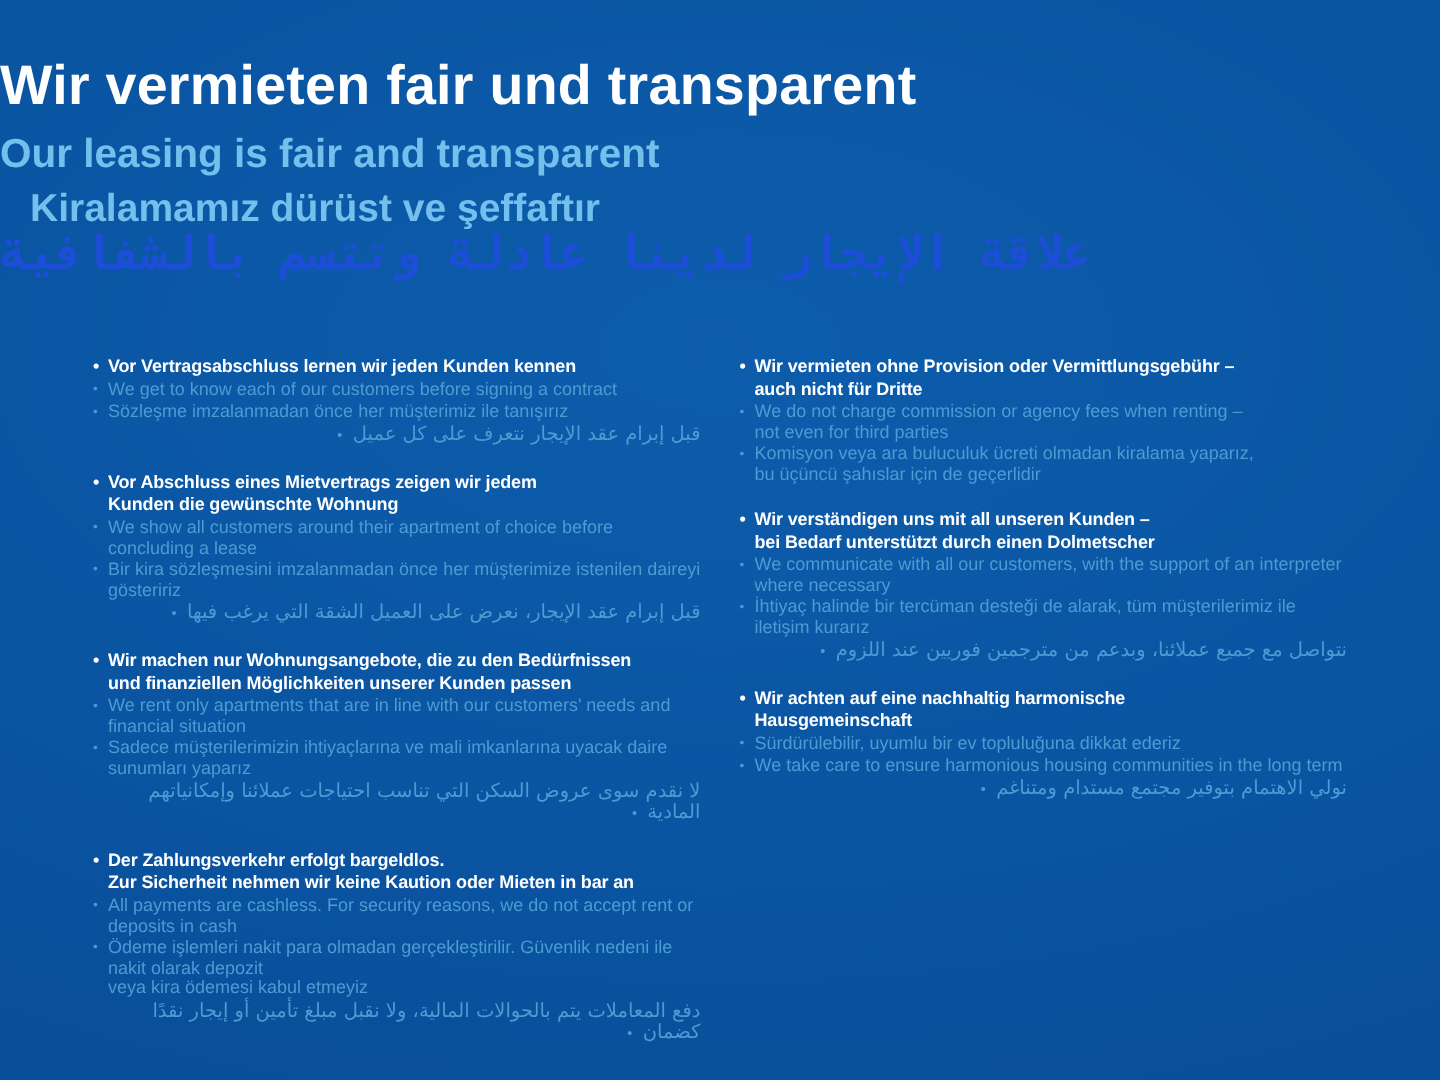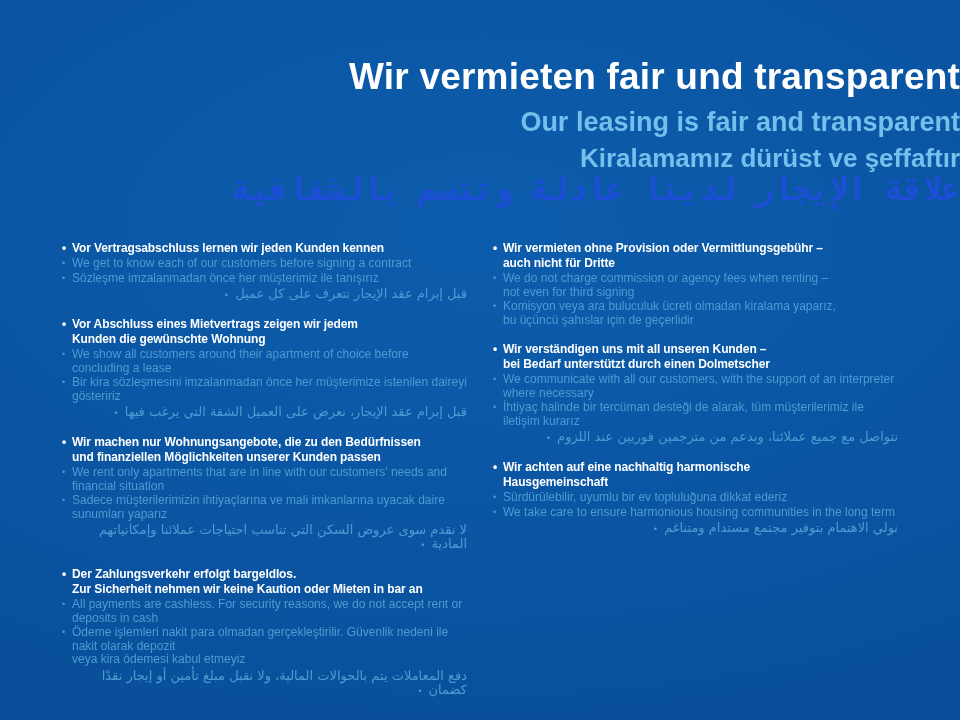--- a/index.html
+++ b/index.html
@@ -2,36 +2,36 @@
 <html><head>
 <meta charset="utf-8">
 <style>
   html, body { margin: 0; padding: 0; }
   body {
     width: 960px; height: 720px; overflow: hidden;
     background: radial-gradient(ellipse 130% 95% at 50% 32%, #0c5dac 0%, #0a53a0 55%, #084a92 100%);
     font-family: "Liberation Sans", sans-serif;
     -webkit-font-smoothing: antialiased;
   }
-  .titles { text-align: right; padding-top: 56px; }
+  .titles { text-align: left; padding-top: 36px; }
   .title-de {
     color: #ffffff; font-size: 37px; font-weight: 800; letter-spacing: 0.2px; line-height: 42px;
   }
   .title-en { color: #74bfec; font-size: 27px; font-weight: 600; margin-top: 9px; line-height: 31px; }
   .title-tr { color: #74bfec; font-size: 26px; font-weight: 600; margin-top: 5px; line-height: 30px; margin-left: 20px; }
   .title-ar {
     color: #1d4ed8; font-size: 31px; font-weight: 700; margin-top: 5px; line-height: 28px;
     direction: rtl; font-family: Liberation Mono, monospace;
   }
   .cols { display: flex; gap: 26px; padding: 0 62px; margin-top: 35px; }
   .col { flex: 1; min-width: 0; }
   .item { margin-bottom: 15px; }
   .t-de {
     position: relative; padding-left: 10px; color: #ffffff; font-weight: 700;
-    font-size: 12px; line-height: 15px; white-space: pre-line; letter-spacing: -0.1px;
+    font-size: 12px; line-height: 15px; white-space: pre-line; letter-spacing: -0.1px; margin-top: 16px;
   }
   .t-de::before { content: "\2022"; position: absolute; left: 0; top: 0; }
   .t-sub {
     position: relative; padding-left: 10px; color: #4d9bd2;
     font-size: 12px; line-height: 13.5px; white-space: pre-line; margin-top: 1px;
   }
   .t-sub::before { content: "\2022"; position: absolute; left: 0; top: 0; font-size: 9px; }
   .t-ar {
     direction: rtl; text-align: right; color: #4d9bd2;
     font-size: 13px; line-height: 14px; margin-top: 2px;
@@ -88,21 +88,21 @@
 veya kira ödemesi kabul etmeyiz</div>
         <div class="t-ar">دفع المعاملات يتم بالحوالات المالية، ولا نقبل مبلغ تأمين أو إيجار نقدًا كضمان</div>
       </div>
     </div>
 
     <div class="col">
       <div class="item">
         <div class="t-de">Wir vermieten ohne Provision oder Vermittlungsgebühr –
 auch nicht für Dritte</div>
         <div class="t-sub">We do not charge commission or agency fees when renting –
-not even for third signing</div>
+not even for third parties</div>
         <div class="t-sub">Komisyon veya ara buluculuk ücreti olmadan kiralama yaparız,
 bu üçüncü şahıslar için de geçerlidir</div>
       </div>
       <div class="item">
         <div class="t-de">Wir verständigen uns mit all unseren Kunden –
 bei Bedarf unterstützt durch einen Dolmetscher</div>
         <div class="t-sub">We communicate with all our customers, with the support of an interpreter
 where necessary</div>
         <div class="t-sub">İhtiyaç halinde bir tercüman desteği de alarak, tüm müşterilerimiz ile iletişim kurarız</div>
         <div class="t-ar">نتواصل مع جميع عملائنا، وبدعم من مترجمين فوريين عند اللزوم</div>

